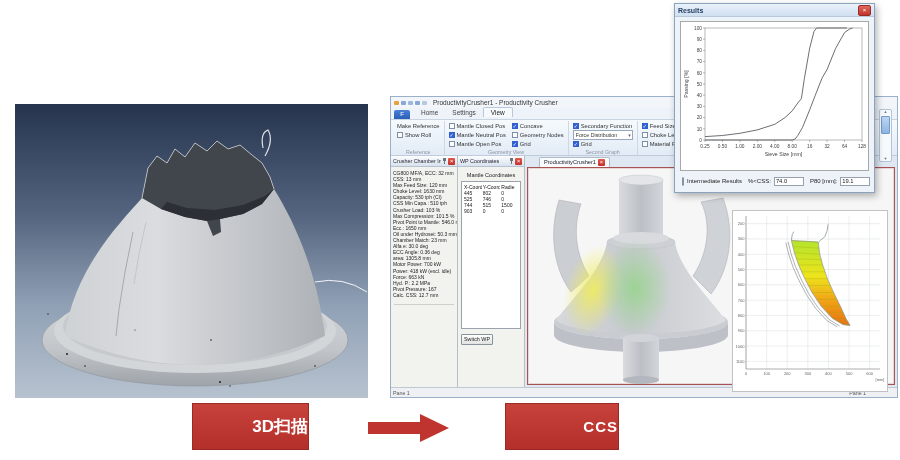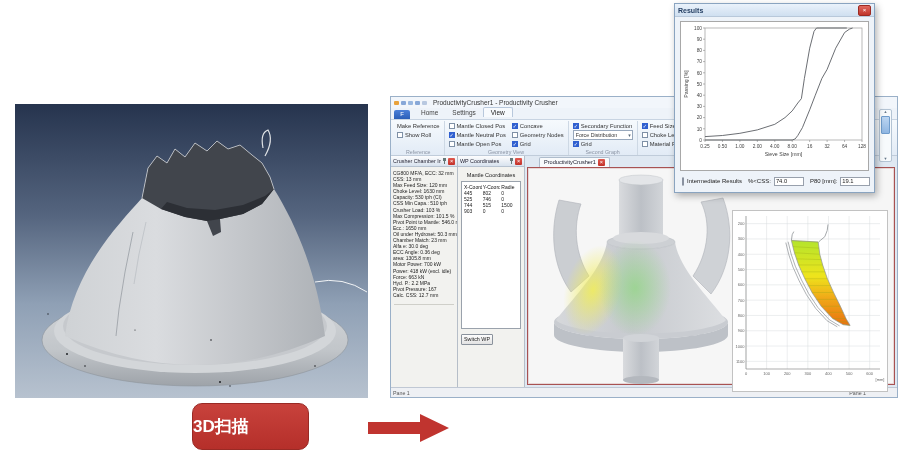--- a/index.html
+++ b/index.html
@@ -91,21 +91,21 @@
   .r-chartbox{margin:4px 5px 2px 5px;background:#fff;border:1px solid #a8a8a8;height:148px;}
   .r-controls{display:flex;align-items:center;padding:0 7px;gap:3px;height:16px;}
   .r-cb{width:7px;height:7px;border:1px solid #8a92a0;background:#fff;border-radius:1px;}
   .r-lab{font-size:6px;color:#222;white-space:nowrap;}
   .r-input{width:30px;height:9px;border:1px solid #98a0ac;background:#fff;font-size:5.8px;color:#222;
            font-family:"Liberation Sans",sans-serif;padding:0 1px;box-sizing:border-box;}
   .sp{flex:1;}
 
   
   .btn-red{position:absolute;background:linear-gradient(#c8423c,#b52f2a);border:1px solid #992a25;
-           border-radius:10px;color:#fff;font-weight:bold;display:flex;align-items:center;justify-content:flex-start;}
+           border-radius:0;color:#fff;font-weight:bold;display:flex;align-items:center;justify-content:flex-end;}
   #btn-scan{left:192px;top:403px;width:115px;height:45px;font-size:17px;}
   #btn-ccs{left:505px;top:403px;width:112px;height:45px;font-size:15px;letter-spacing:1px;}
   #arrow{position:absolute;left:368px;top:412px;}
 
   svg text{font-family:"Liberation Sans",sans-serif;}
 </style>
 </head>
 <body>
 
 <div class="canvas">
@@ -577,14 +577,17 @@
       <input class="r-input" value="19.1" style="">
     </div>
   </div>
 
   <div class="btn-red" id="btn-scan">
     <span>3D扫描</span>
   </div>
   <svg id="arrow" width="82" height="32" viewBox="0 0 82 32">
     <polygon points="0,10 52,10 52,2 81,16 52,30 52,22 0,22" fill="#c0342f"></polygon>
   </svg>
+  <div class="btn-red" id="btn-ccs">
+    <span>CCS</span>
+  </div>
 
 </div>
 
 </body></html>

